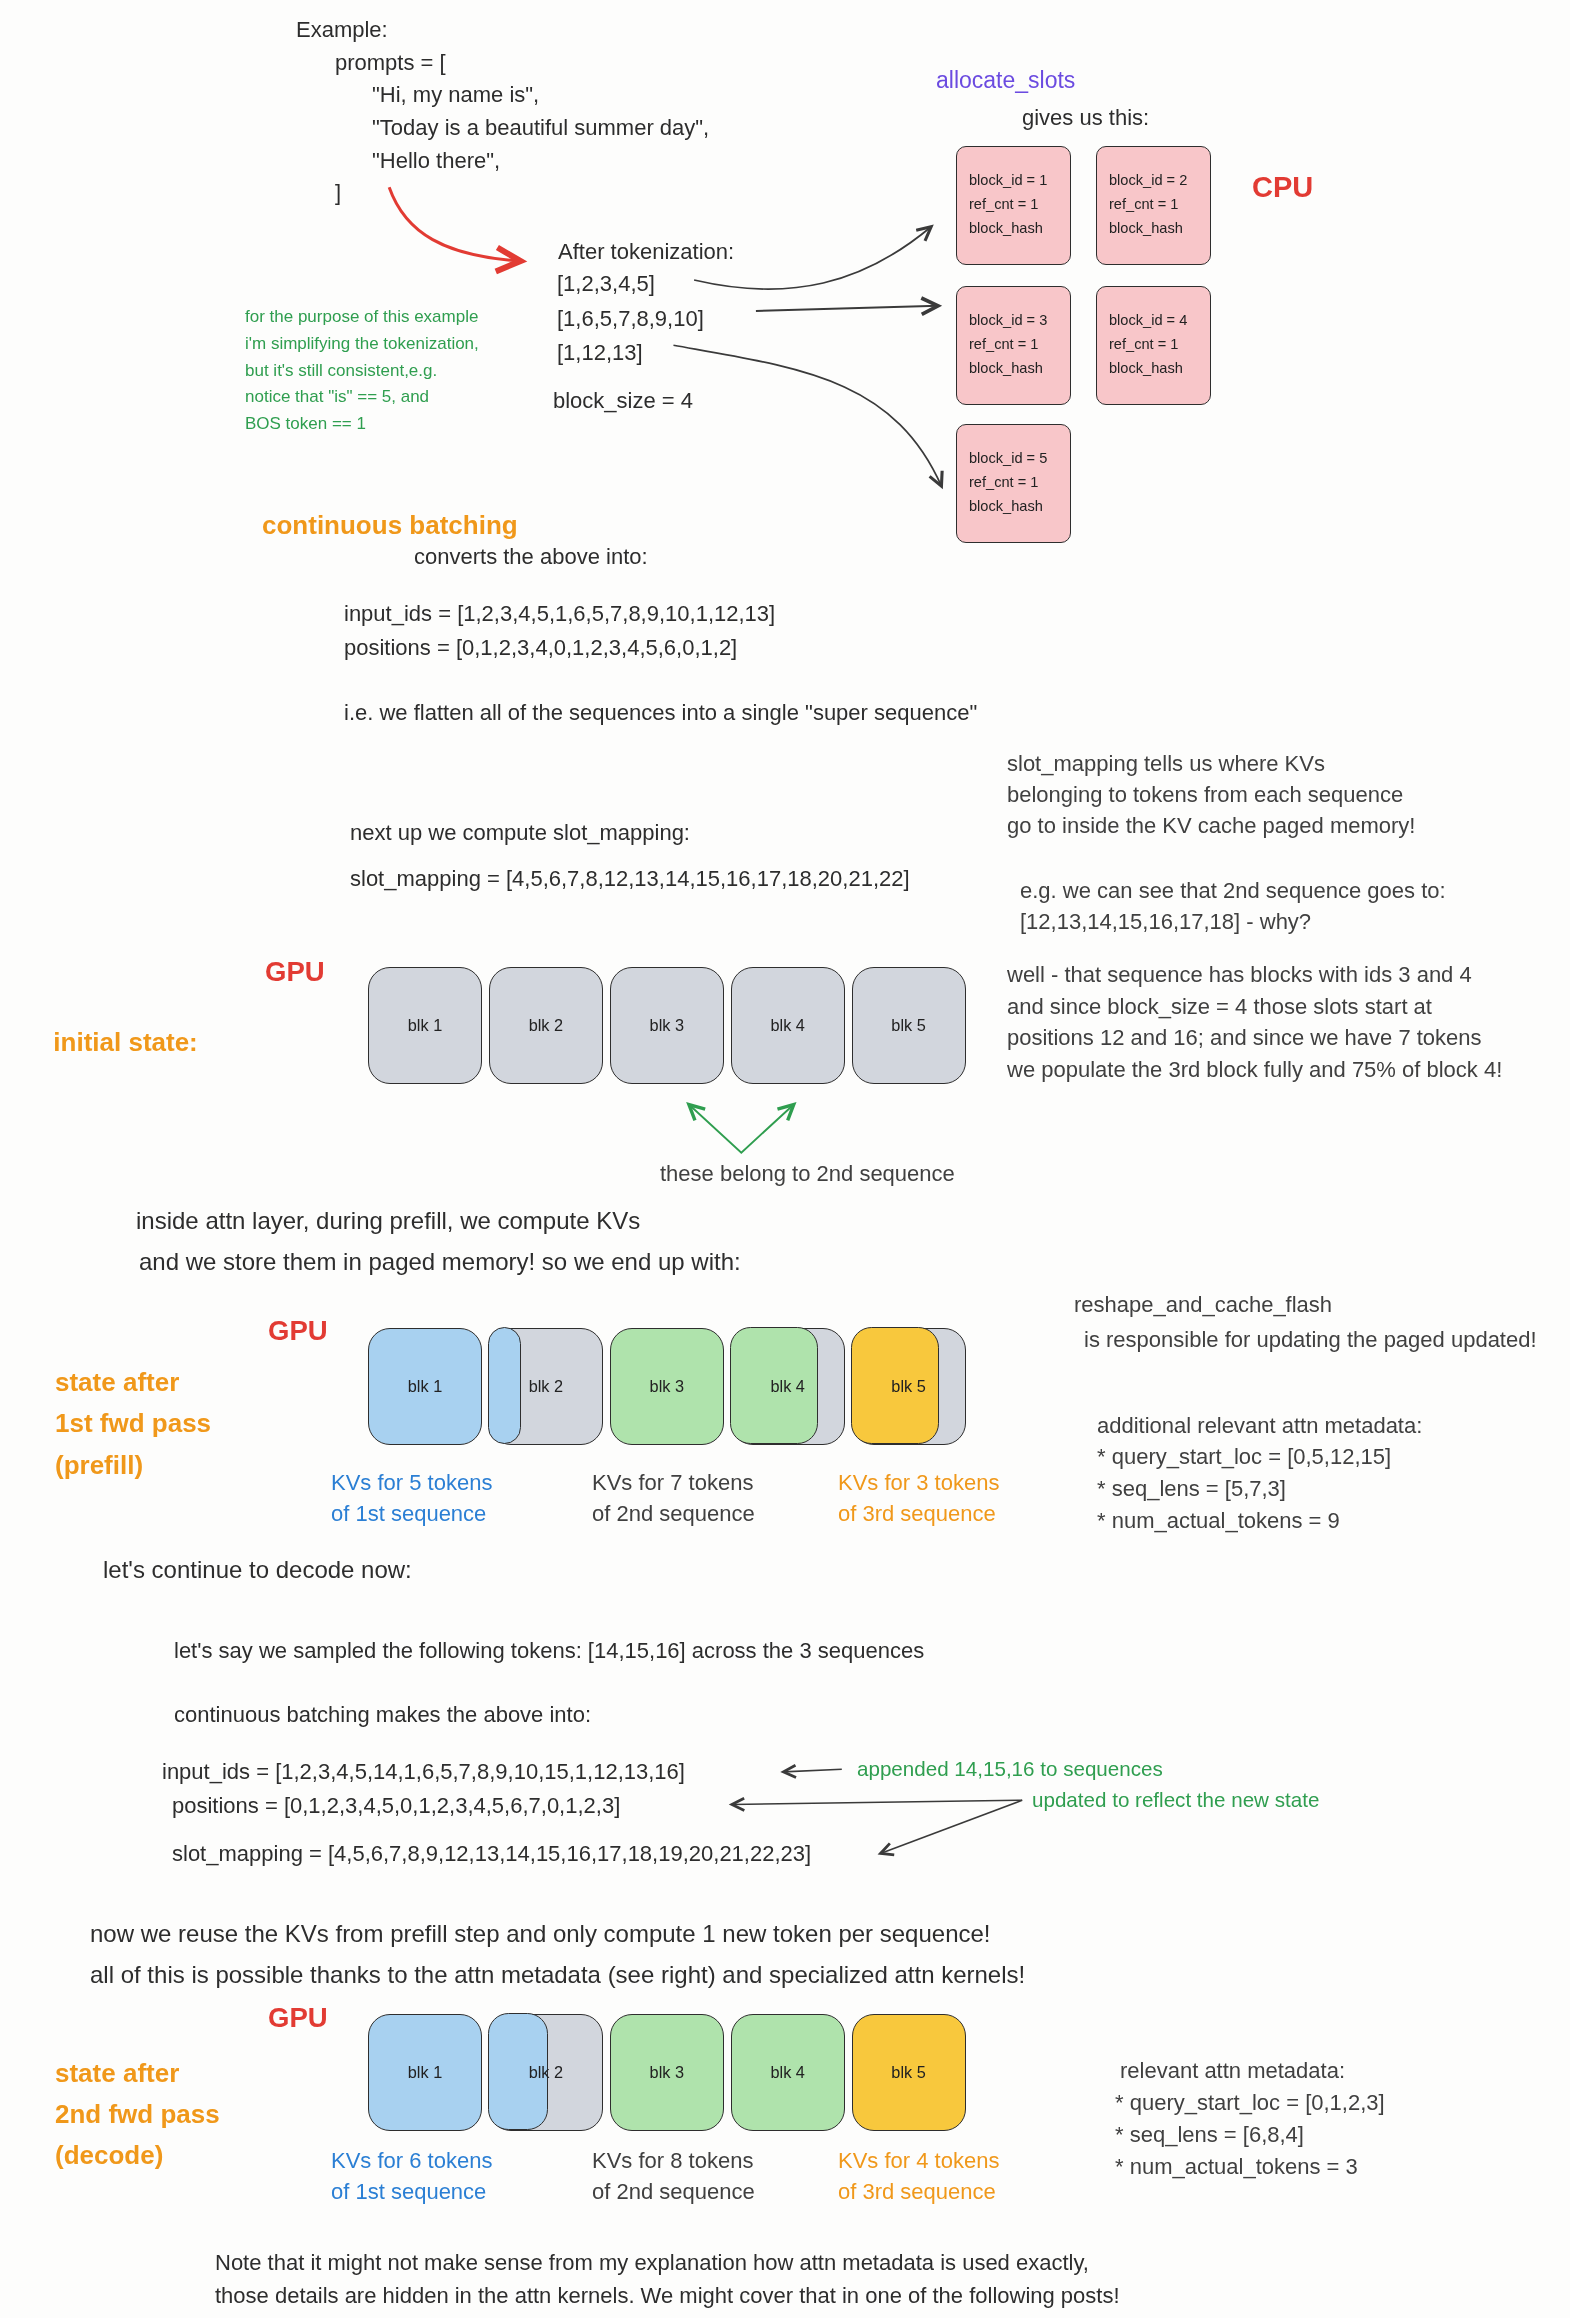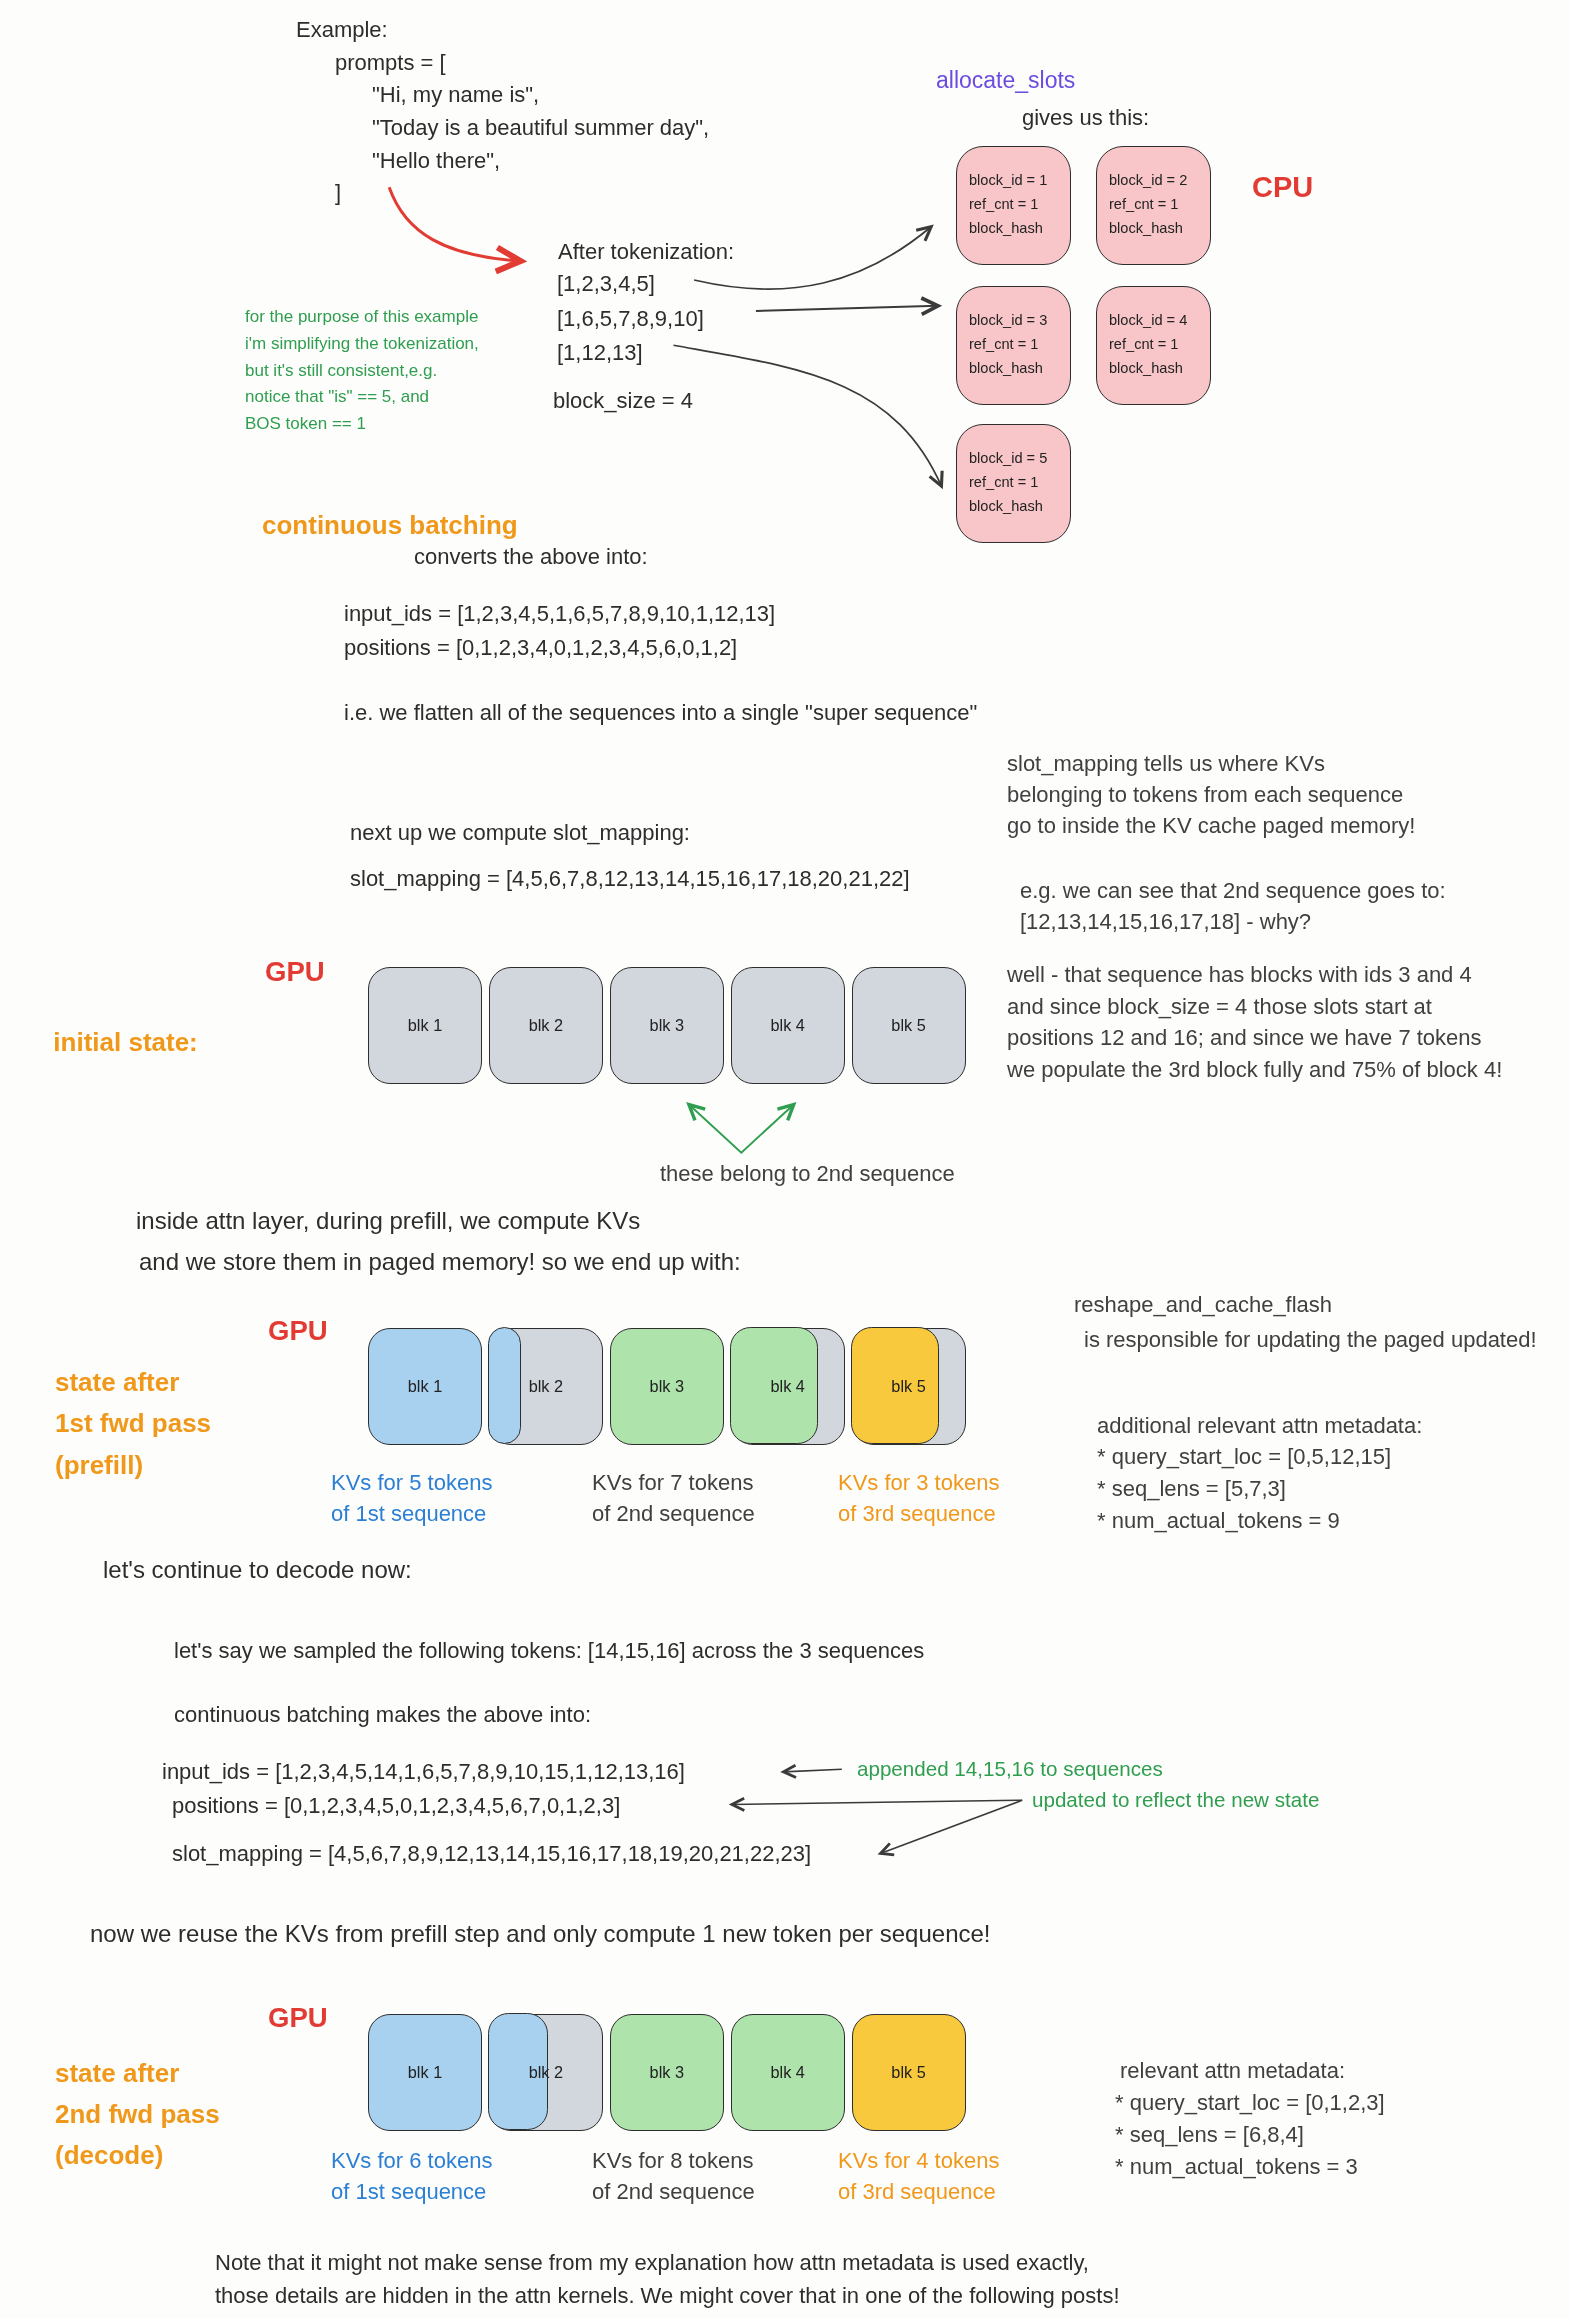--- a/index.html
+++ b/index.html
@@ -8,21 +8,21 @@
   .t{position:absolute;white-space:nowrap;color:#2d2d2d;font-size:22px;line-height:1.2;}
   .lg{font-size:24px;}
   .orangeh{color:#f0981a;font-size:26px;font-weight:700;}
   .redh{color:#e23b33;font-size:27.5px;font-weight:700;}
   .purpleh{color:#6b4be0;font-size:23px;font-weight:400;}
   .green{color:#404040;}
   .green-sm{color:#2f9e4f;font-size:17px;}
   .green-ann{color:#2f9e4f;font-size:20.6px;}
   .blue{color:#2b7fd4;}
   .orange{color:#f0981a;}
-  .pinkblk{position:absolute;width:115px;height:119px;background:#f8c6c9;border:1.7px solid #2e2e2e;border-radius:27px;padding:20.6px 0 0 12px;box-sizing:border-box;}
+  .pinkblk{position:absolute;width:115px;height:119px;background:#f8c6c9;border:1.7px solid #2e2e2e;border-radius:10px;padding:20.6px 0 0 12px;box-sizing:border-box;}
   .pinkblk div{font-size:14.6px;line-height:24px;color:#222;}
   .gpurow{position:absolute;display:flex;gap:6.9px;}
   .blk{position:relative;width:114px;height:117px;background:#d2d6dd;border:1.7px solid #2e2e2e;border-radius:22px;box-sizing:border-box;display:flex;align-items:center;justify-content:center;}
   .blk.full-blue{background:#a8d1f0;}
   .blk.full-green{background:#afe3ac;}
   .blk.full-yellow{background:#f8c83d;}
   .fill{position:absolute;left:-1.7px;top:-1.7px;height:117px;border:1.7px solid #2e2e2e;border-radius:20.6px;box-sizing:border-box;}
   .fill.fblue{background:#a8d1f0;}
   .fill.fgreen{background:#afe3ac;}
   .fill.fyellow{background:#f8c83d;}
@@ -193,20 +193,21 @@
   <div class="t lg" style="left:60px;top:1556px">let's continue to decode now:</div>
   <div class="t" style="left:131px;top:1638px">let's say we sampled the following tokens: [14,15,16] across the 3 sequences</div>
   <div class="t" style="left:131px;top:1702px">continuous batching makes the above into:</div>
   <div class="t" style="left:119px;top:1759px">input_ids = [1,2,3,4,5,14,1,6,5,7,8,9,10,15,1,12,13,16]</div>
   <div class="t" style="left:129px;top:1793px">positions = [0,1,2,3,4,5,0,1,2,3,4,5,6,7,0,1,2,3]</div>
   <div class="t" style="left:129px;top:1841px">slot_mapping = [4,5,6,7,8,9,12,13,14,15,16,17,18,19,20,21,22,23]</div>
   <div class="t green-ann" style="left:814px;top:1757px">appended 14,15,16 to sequences</div>
   <div class="t green-ann" style="left:989px;top:1788px">updated to reflect the new state</div>
 
   <div class="t lg" style="left:47px;top:1920px">now we reuse the KVs from prefill step and only compute 1 new token per sequence!</div>
+  <div class="t lg" style="left:47px;top:1961px">all of this is possible thanks to the attn metadata (see right) and specialized attn kernels!</div>
 
   <div class="t redh" style="left:225px;top:2001px">GPU</div>
   <div class="t orangeh" style="left:12px;top:2058px">state after</div>
   <div class="t orangeh" style="left:12px;top:2099px">2nd fwd pass</div>
   <div class="t orangeh" style="left:12px;top:2140px">(decode)</div>
   <div class="gpurow" style="left:325px;top:2014px">
     <div class="blk full-blue">
         <span class="blk-label">blk 1</span>
       </div>
     <div class="blk">

